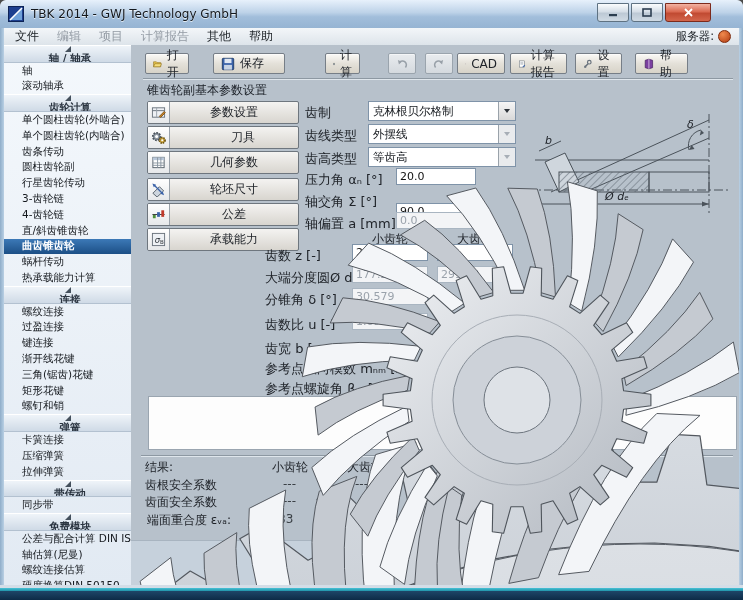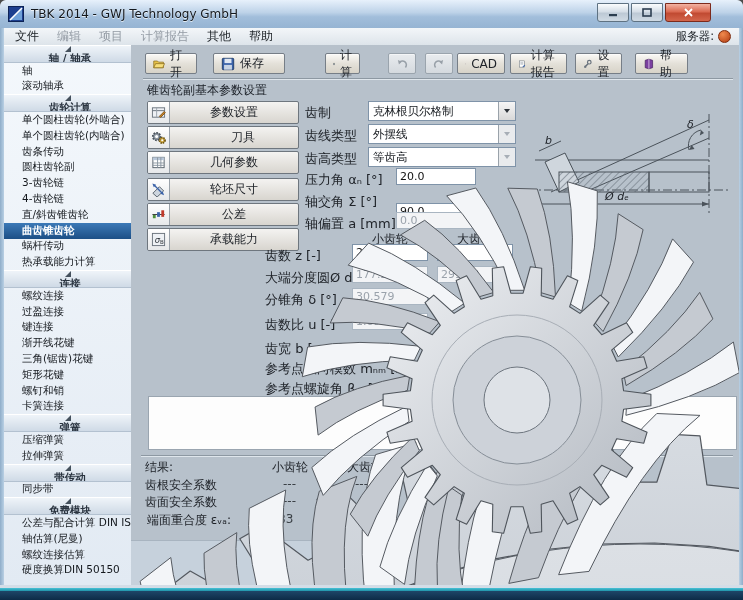--- a/index.html
+++ b/index.html
@@ -170,20 +170,24 @@
         <div class="nav-row">
 
           <span>齿条传动</span>
         </div>
         <div class="nav-row">
 
           <span>圆柱齿轮副</span>
         </div>
         <div class="nav-row">
 
+          <span>行星齿轮传动</span>
+        </div>
+        <div class="nav-row">
+
           <span>3-齿轮链</span>
         </div>
         <div class="nav-row">
 
           <span>4-齿轮链</span>
         </div>
         <div class="nav-row">
 
           <span>直/斜齿锥齿轮</span>
         </div>
@@ -224,30 +228,30 @@
           <span>三角(锯齿)花键</span>
         </div>
         <div class="nav-row">
 
           <span>矩形花键</span>
         </div>
         <div class="nav-row">
 
           <span>螺钉和销</span>
         </div>
-        <div class="nav-row">
-
-          <span>卡簧连接</span>
-        </div>
         <div class="nav-row header">
           <span class="tri"></span>
           <span>弹簧</span>
         </div>
         <div class="nav-row">
 
+          <span>卡簧连接</span>
+        </div>
+        <div class="nav-row">
+
           <span>压缩弹簧</span>
         </div>
         <div class="nav-row">
 
           <span>拉伸弹簧</span>
         </div>
         <div class="nav-row header">
           <span class="tri"></span>
           <span>带传动</span>
         </div>
@@ -272,21 +276,21 @@
           <span>螺纹连接估算</span>
         </div>
         <div class="nav-row">
 
           <span>硬度换算DIN 50150</span>
         </div>
       </div>
 
     <div class="content">
 
-      <div class="tb" style="left:14px;width:52px;box-sizing:border-box;">
+      <div class="tb" style="left:14px;width:44px;box-sizing:border-box;">
         <svg width="15" height="14" viewBox="0 0 16 16">
             <path d="M1 13 L1 4 L6 4 L7.5 5.5 L14 5.5 L14 13 Z" fill="#e8c34a" stroke="#8a6d1f"></path>
             <path d="M1 13 L3.5 7.5 L15.5 7.5 L13 13 Z" fill="#f6dd7a" stroke="#8a6d1f"></path>
           </svg>
         <span>打开</span>
       </div>
       <div class="tb" style="left:82px;width:72px;box-sizing:border-box;">
         <svg width="14" height="14" viewBox="0 0 16 16">
             <rect x="1.5" y="1.5" width="13" height="13" rx="1" fill="#3a62a8" stroke="#1d3a66"></rect>
             <rect x="4" y="2" width="8" height="5" fill="#dfe7f2"></rect>

